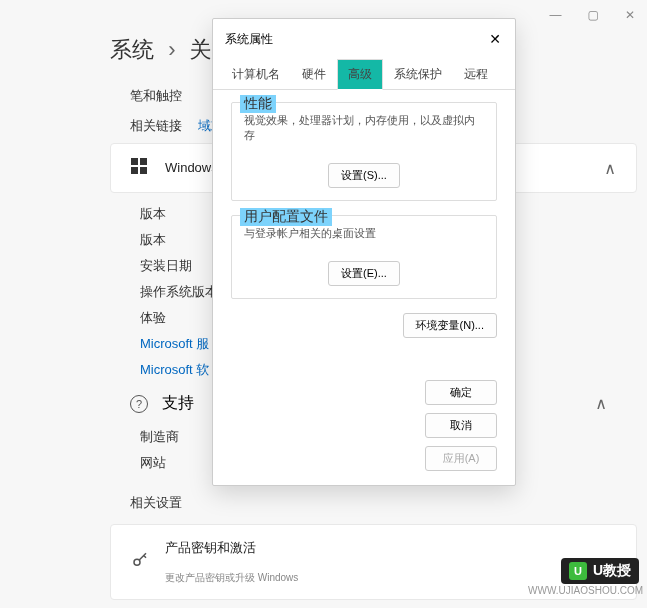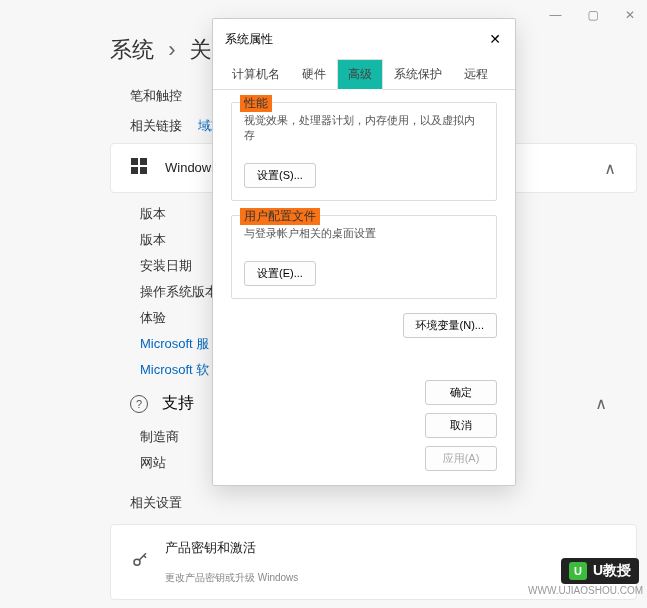--- a/index.html
+++ b/index.html
@@ -26,23 +26,23 @@
     
     .dialog { position: absolute; top: 18px; left: 212px; width: 304px; height: 468px; background: #fff; border: 1px solid #ccc; box-shadow: 0 8px 24px rgba(0,0,0,0.15); border-radius: 2px; }
     .dialog-titlebar { display: flex; align-items: center; justify-content: space-between; padding: 8px 4px 8px 12px; font-size: 12px; }
     .dialog-close { width: 32px; height: 24px; display: flex; align-items: center; justify-content: center; cursor: pointer; font-size: 14px; }
     .tabs { display: flex; border-bottom: 1px solid #ddd; padding: 0 8px; }
     .tab { padding: 6px 10px; font-size: 12px; color: #444; cursor: pointer; border: 1px solid transparent; border-bottom: none; margin-bottom: -1px; }
     .tab.active { border-color: #ddd; background: #14b8a6; border-bottom: 1px solid #fff; }
     .dialog-body { padding: 12px 18px; }
     .admin-note { font-size: 11px; color: #333; margin-bottom: 14px; }
     .fieldset { border: 1px solid #ddd; border-radius: 2px; padding: 10px 12px 12px 12px; margin-bottom: 14px; position: relative; }
-    .fieldset-legend { position: absolute; top: -8px; left: 8px; background: #f97316; padding: 0 4px; font-size: 12px; color: #333; }
+    .fieldset-legend { position: absolute; top: -8px; left: 8px; background: #7dd3fc; padding: 0 4px; font-size: 14px; color: #333; }
     .fieldset-desc { font-size: 11px; color: #555; margin-bottom: 20px; }
-    .fieldset-btn-row { display: flex; justify-content: flex-start; }
+    .fieldset-btn-row { display: flex; justify-content: center; }
     .win-btn { min-width: 72px; padding: 4px 12px; font-size: 11px; background: #fdfdfd; border: 1px solid #ccc; border-radius: 3px; cursor: pointer; }
     .win-btn:disabled { color: #aaa; cursor: default; }
     .env-row { display: flex; justify-content: flex-end; }
     .dialog-footer { position: absolute; bottom: 14px; right: 18px; display: flex; gap: 8px; flex-direction: column; }
     
     .watermark { position: absolute; bottom: 12px; right: 4px; font-size: 10px; color: #999; }
     .logo-badge { position: absolute; bottom: 24px; right: 8px; display: flex; align-items: center; background: #222; border-radius: 4px; padding: 4px 8px; color: #fff; font-size: 14px; font-weight: bold; }
     .logo-sq { width: 18px; height: 18px; background: #3dbb3d; border-radius: 3px; margin-right: 6px; display: flex; align-items: center; justify-content: center; font-size: 11px; }
     
     .win-controls { position: absolute; top: 4px; right: 8px; display: flex; gap: 18px; color: #888; font-size: 12px; }

